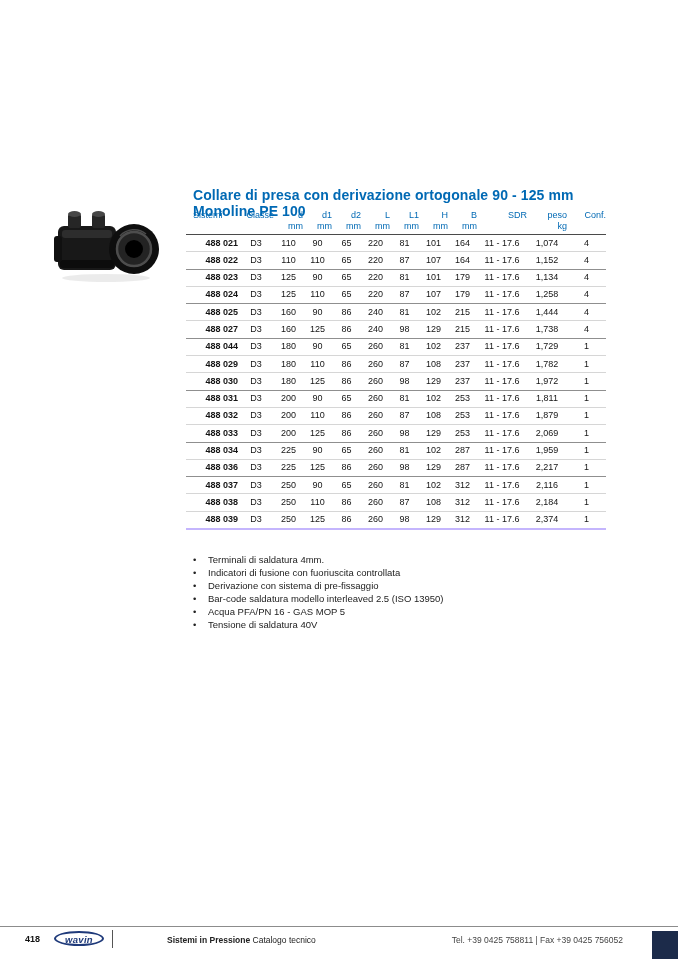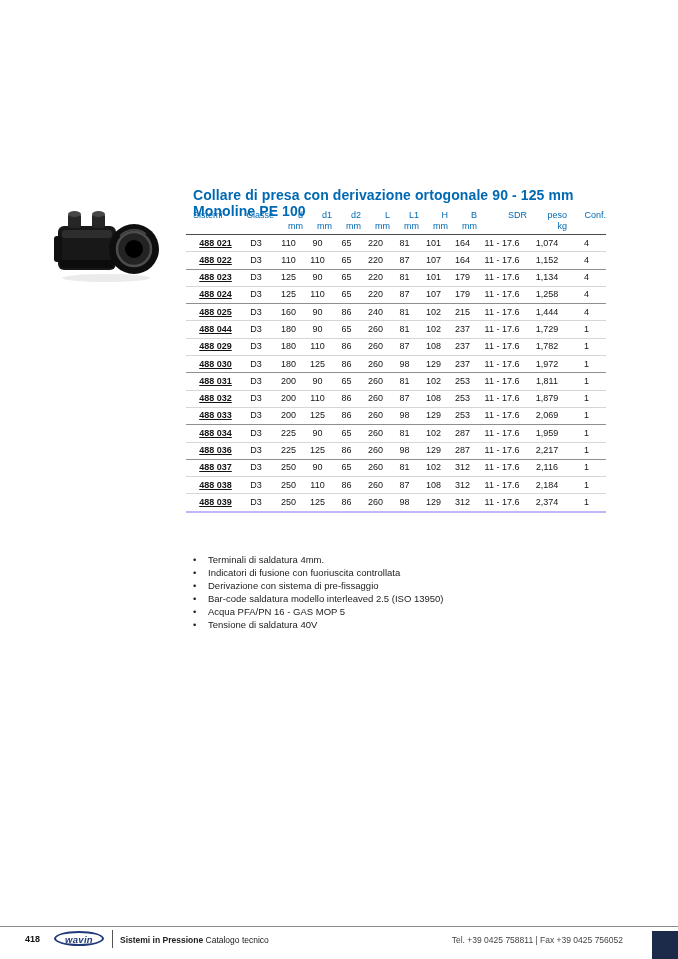--- a/index.html
+++ b/index.html
@@ -20,34 +20,34 @@
   table.spec-table col.c-sdr    { width:50px; }
   table.spec-table col.c-peso   { width:40px; }
   table.spec-table col.c-conf   { width:39px; }
 
   th { color:var(--accent); font-weight:normal; text-align:right; vertical-align:top; padding:3px 0 2px 0; border-bottom:1px solid #4a4a4a; }
   th .h-label { display:block; height:12px; line-height:12px; }
   th .h-unit  { display:block; height:11px; line-height:11px; }
   th.first { text-align:left; padding-left:7px; }
 
   td { text-align:center; padding:3.5px 0; border-bottom:1px solid #d6d6d6; color:#141414; line-height:9.3px; }
-  td.codice { text-align:center; padding-left:7px; font-weight:bold;text-decoration:underline; }
+  td.codice { text-align:right; padding-left:7px; font-weight:bold; }
   tr.group-end td { border-bottom:1px solid #8f8f8f; }
   tbody tr:last-child td { border-bottom:2px solid #c4b5fd; }
 
   ul.bullets { position:absolute; left:193px; top:555px; width:430px; list-style:none; font-size:9.5px; color:#222; }
   ul.bullets li { display:flex; margin-bottom:3.2px; line-height:9.8px; }
   ul.bullets li .dot { width:15px; flex:0 0 15px; text-align:left; }
 
   .footer-rule { position:absolute; left:0; top:926px; width:678px; height:0; border-top:1px solid #8c8c8c; }
   .page-number { position:absolute; left:25px; top:934px; font-size:9px; font-weight:bold; color:#111; }
   .brand-logo { position:absolute; left:54px; top:931px; width:50px; height:15px; border:2px solid #1f3a7a; border-radius:50%; color:#1f3a7a; font-size:9.5px; font-weight:bold; font-style:italic; text-align:center; line-height:13px; letter-spacing:0.3px; background:#fff; }
   .footer-divider { position:absolute; left:112px; top:930px; height:18px; border-left:1px solid #555; }
   .catalog-title { position:absolute; left:120px; top:935px; font-size:8.5px; color:#222; }
-  .catalog-title .bold { font-weight:bold; }
+  .catalog-title .bold { font-weight:bold;margin-left:47px; }
   .contact { position:absolute; right:55px; top:935px; font-size:8.5px; color:#444; }
   .footer-square { position:absolute; right:0; bottom:0; width:26px; height:28px; background:#1c2b4a; }
 </style>
 </head>
 <body>
 
 <div class="page">
 
   <div class="product-photo">
     <svg viewBox="0 0 112 96" width="112" height="96">
@@ -207,20 +207,34 @@
           <td>90</td>
           <td>86</td>
           <td>240</td>
           <td>81</td>
           <td>102</td>
           <td>215</td>
           <td>11 - 17.6</td>
           <td>1,444</td>
           <td>4</td>
         </tr>
+        <tr class="group-end">
+          <td class="codice">488 027</td>
+          <td>D3</td>
+          <td>160</td>
+          <td>125</td>
+          <td>86</td>
+          <td>240</td>
+          <td>98</td>
+          <td>129</td>
+          <td>215</td>
+          <td>11 - 17.6</td>
+          <td>1,738</td>
+          <td>4</td>
+        </tr>
         <tr>
           <td class="codice">488 044</td>
           <td>D3</td>
           <td>180</td>
           <td>90</td>
           <td>65</td>
           <td>260</td>
           <td>81</td>
           <td>102</td>
           <td>237</td>

